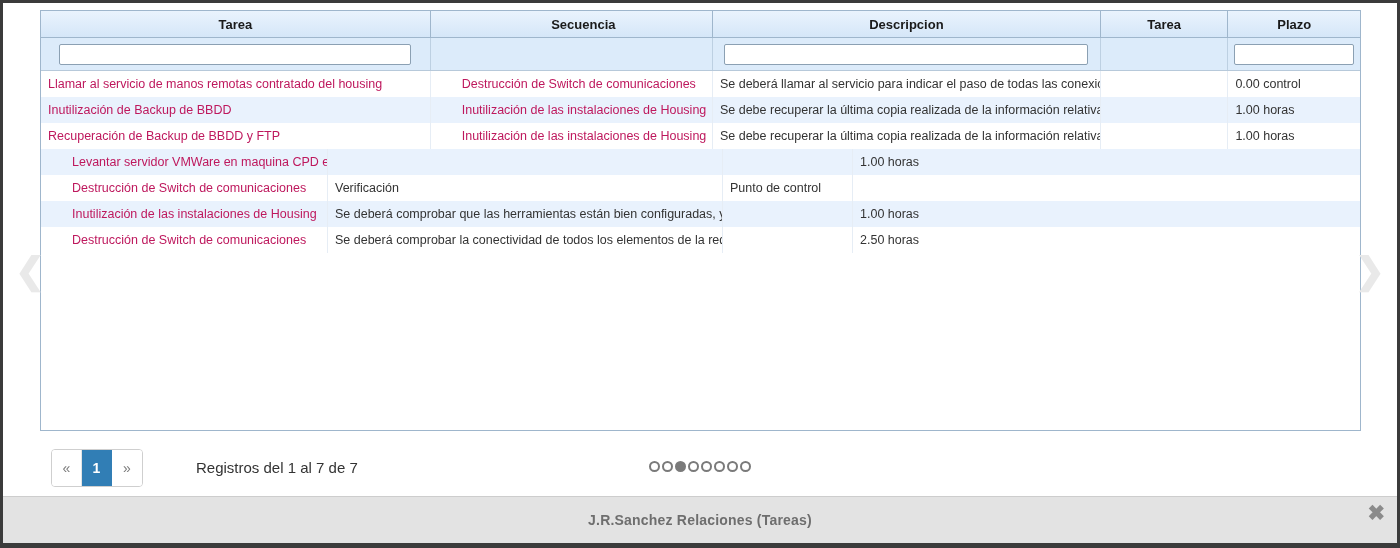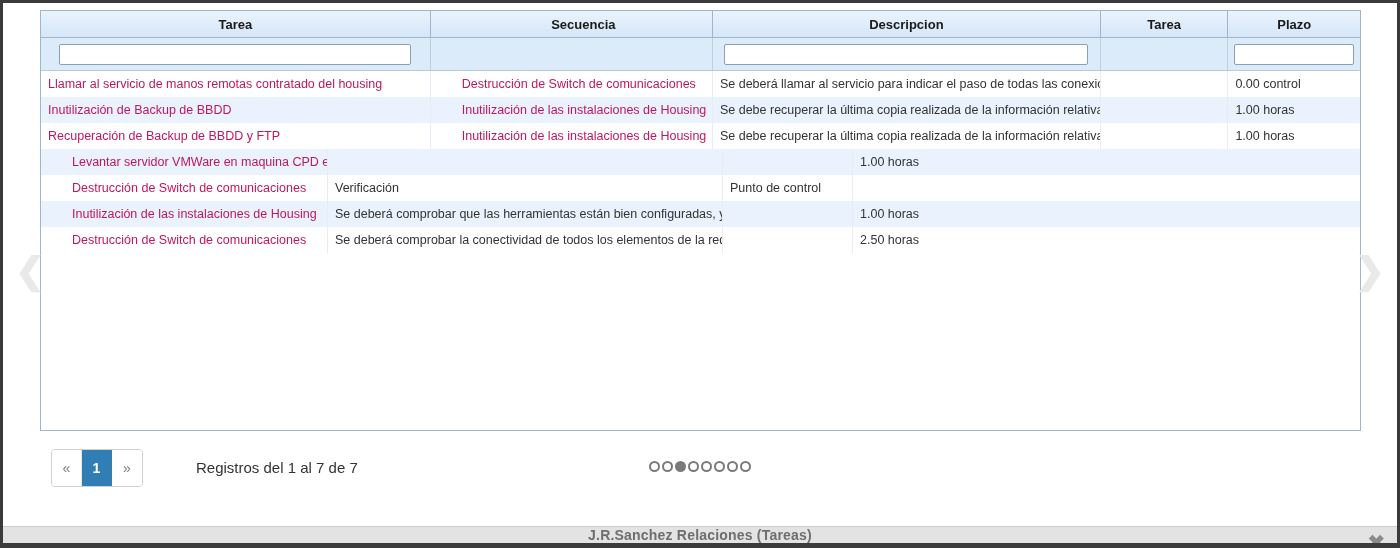--- a/index.html
+++ b/index.html
@@ -64,21 +64,21 @@
   .summary { position:absolute; left:175px; top:456px; font-size:15px; color:#333;margin-left:18px; }
 
   
   .dots { position:absolute; left:0; right:0; top:458px; display:flex;
     justify-content:center; gap:2px; }
   .dot { width:11px; height:11px; border-radius:50%; border:2px solid #7a7a7a;
     background:transparent; cursor:pointer; }
   .dot.active { background:#7a7a7a; }
 
   
-  .footer { position:absolute; left:0; right:0; bottom:0; height:17px;
+  .footer { position:absolute; left:0; right:0; bottom:0; height:47px;
     background:#e3e3e3; border-top:1px solid #cdcdcd;
     display:flex; align-items:center; justify-content:center; }
   .footer-title { font-size:14px; font-weight:700; color:#6e6e6e; letter-spacing:.2px; }
   .close-x { position:absolute; right:12px; top:4px; font-size:21px; font-weight:700;
     color:#8b8b8b; cursor:pointer; line-height:24px; }
 </style>
 </head>
 <body>
 
 <div class="window">

